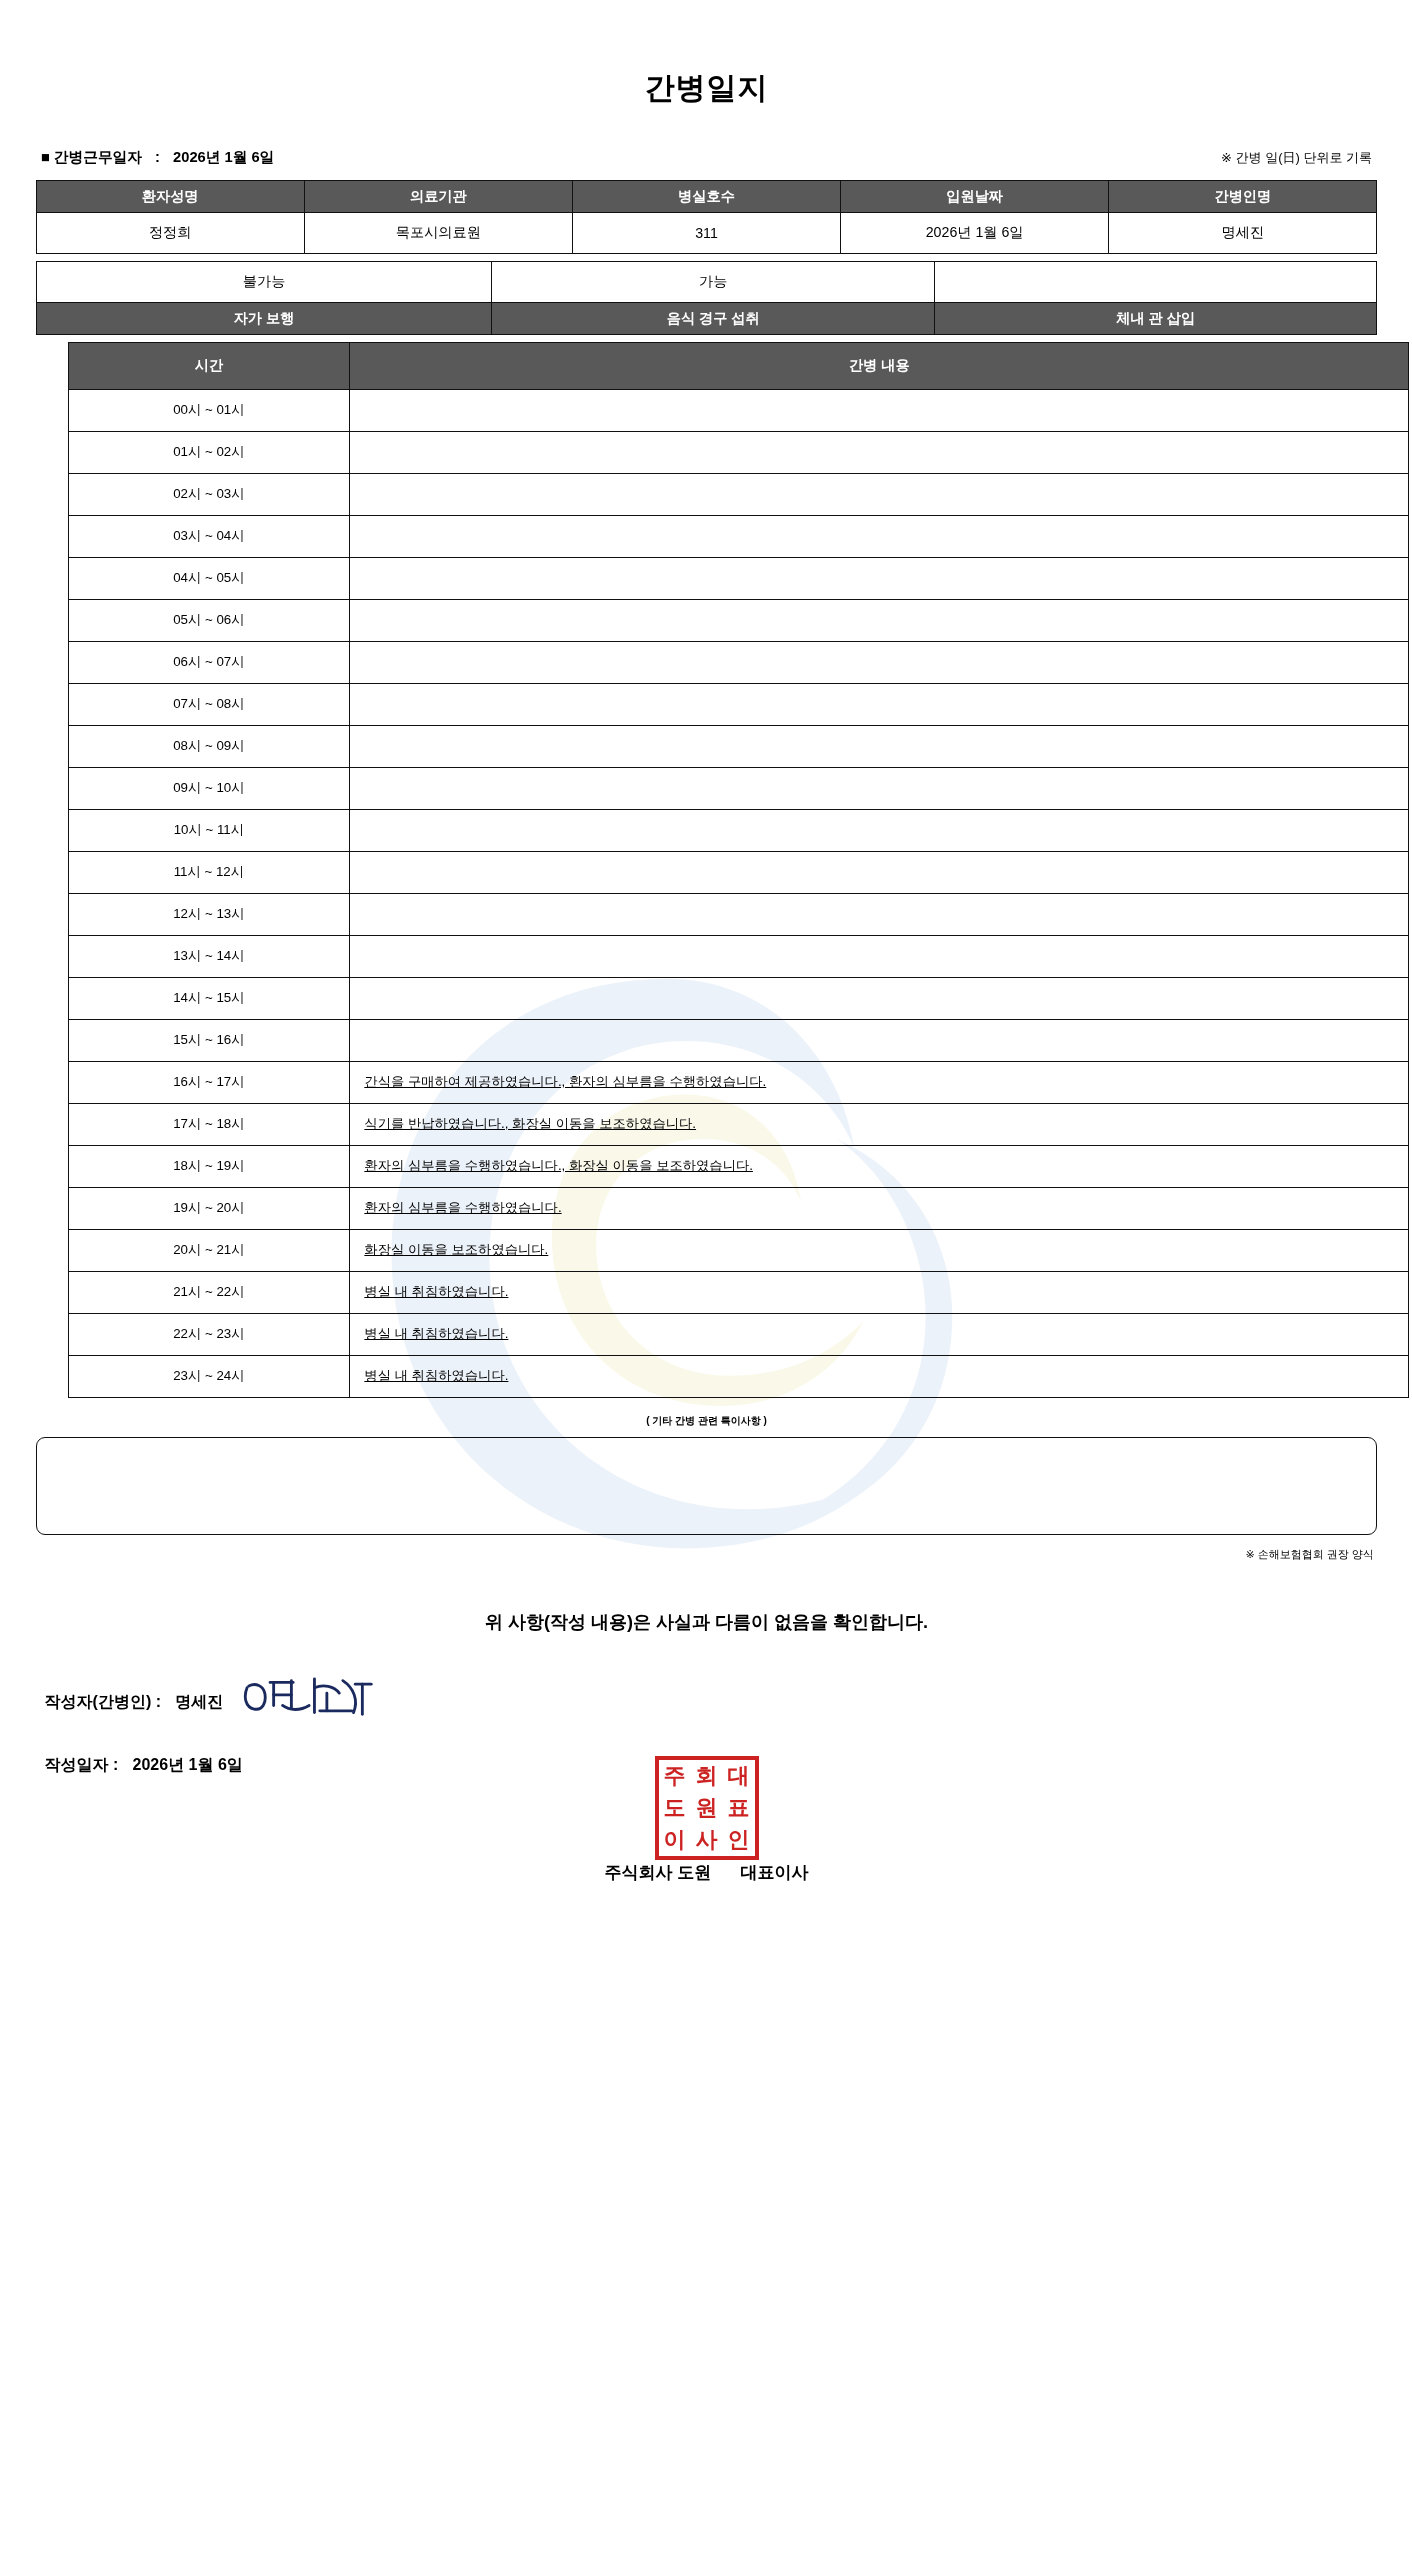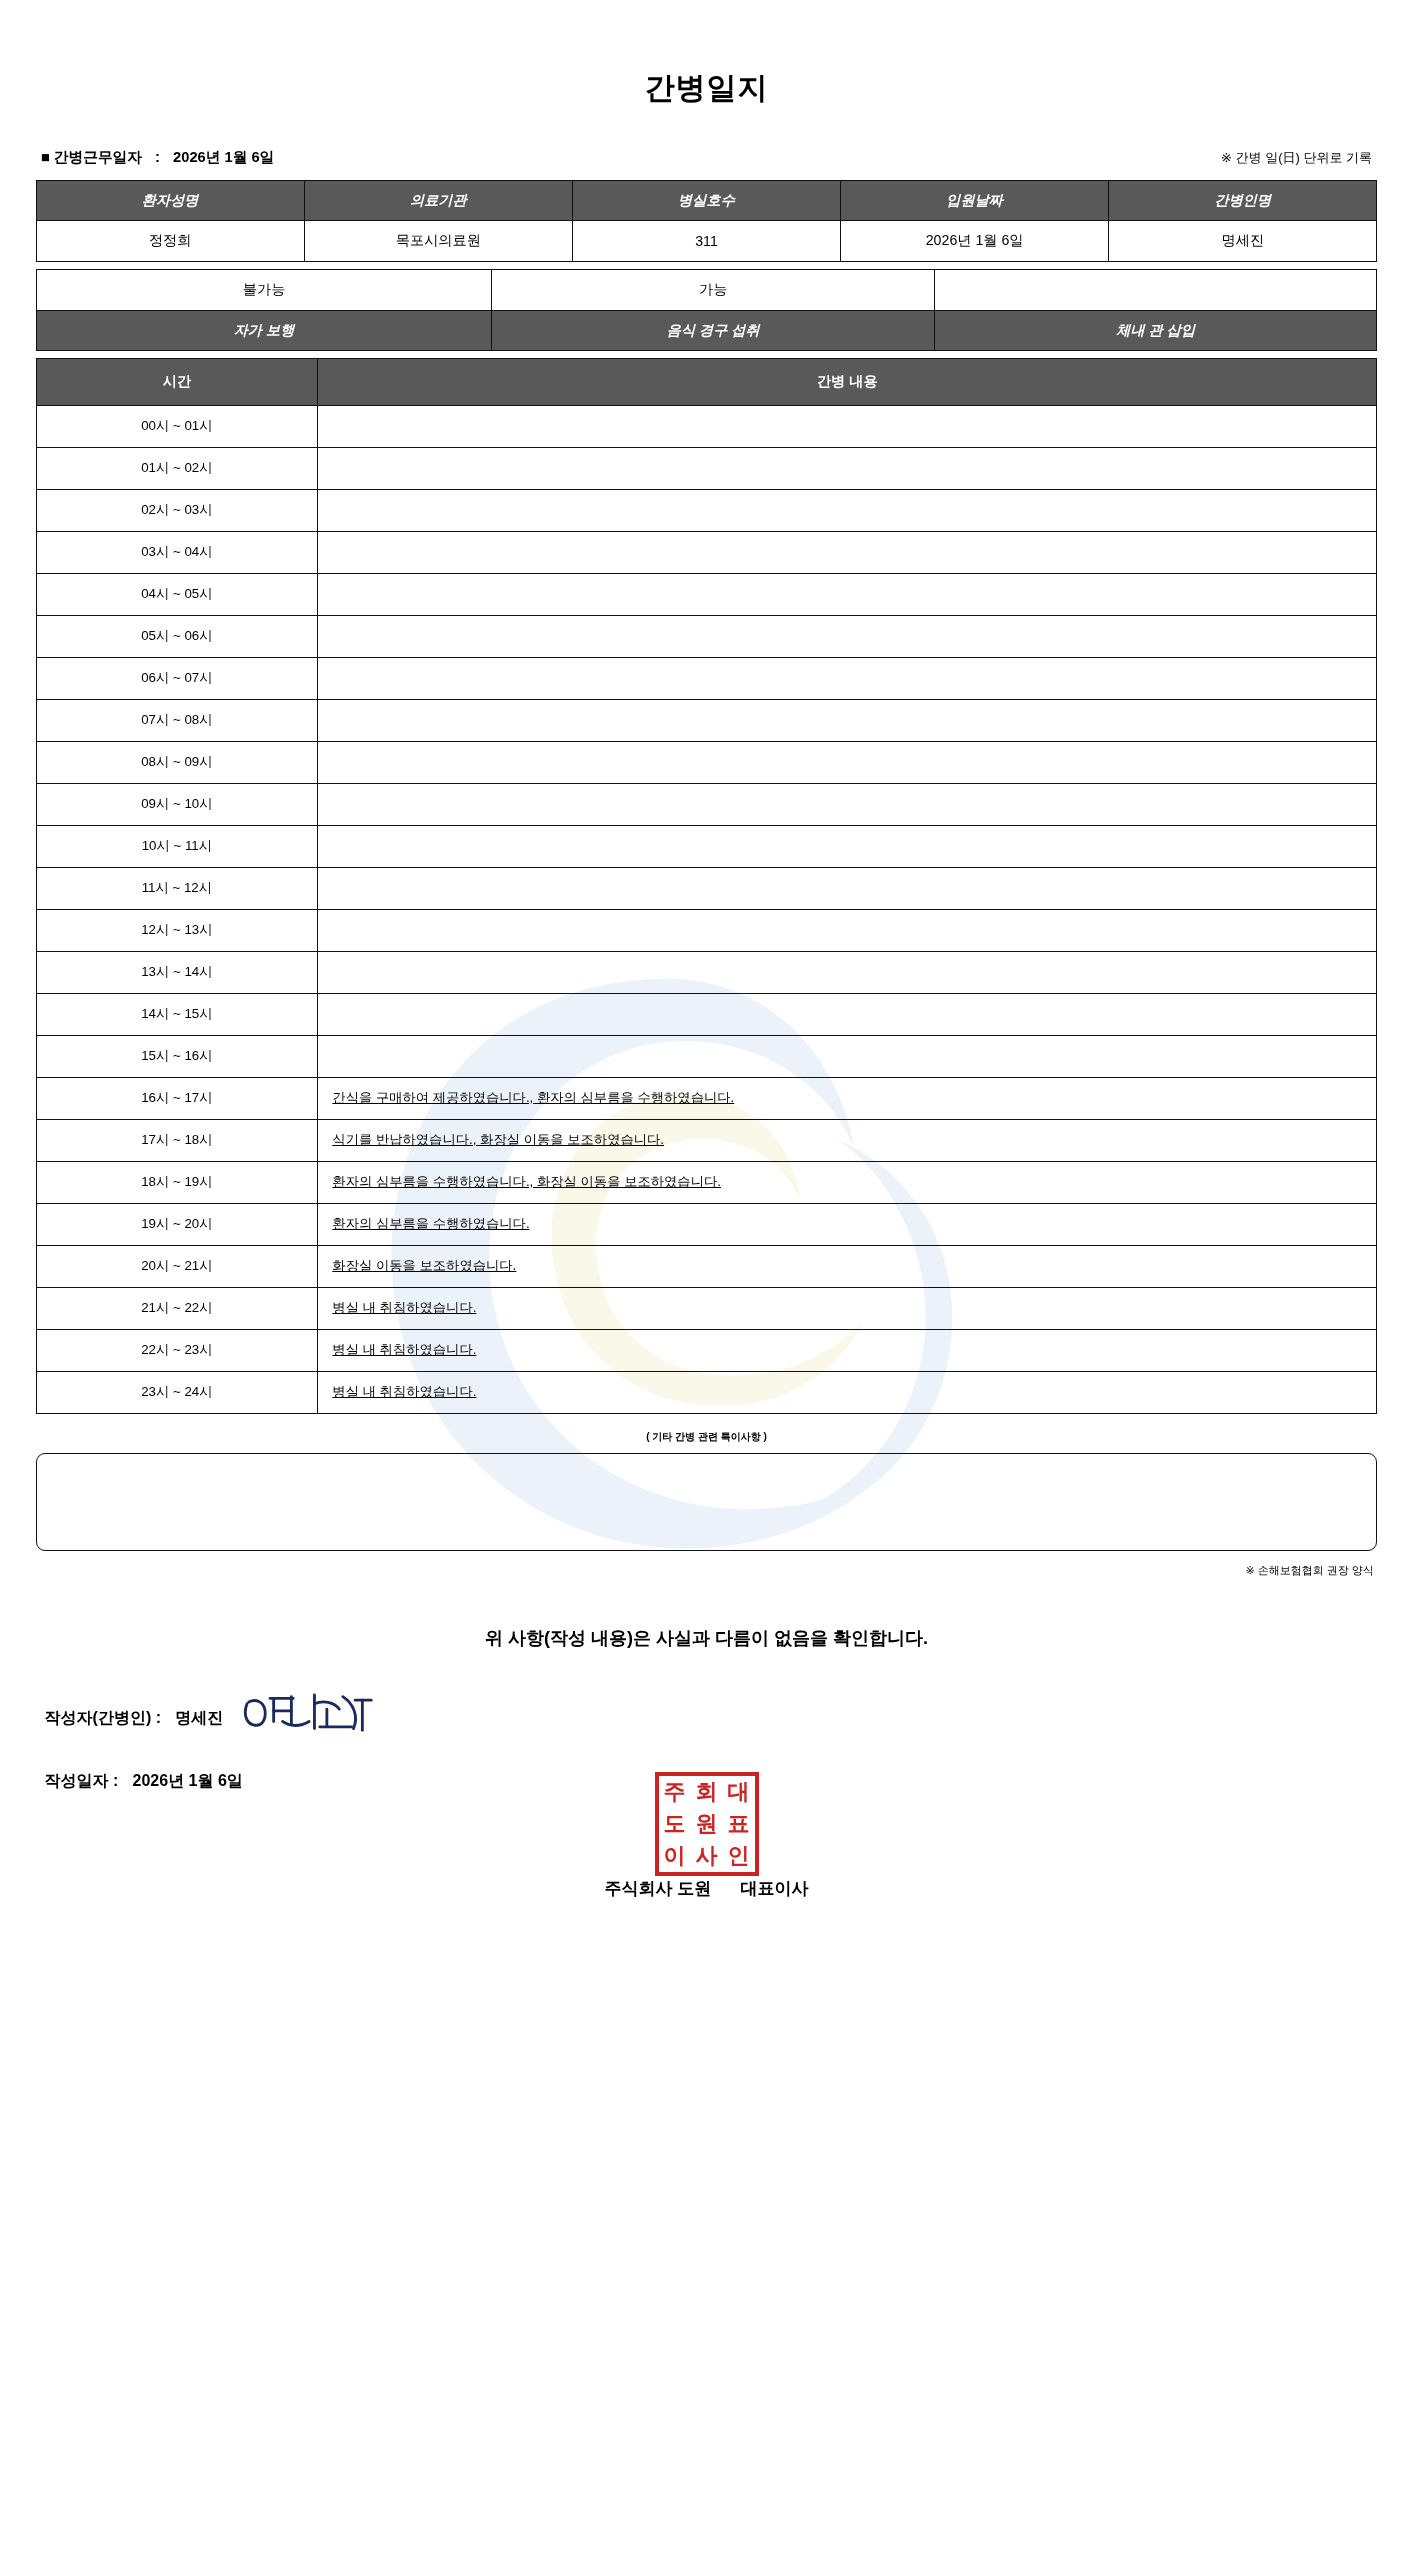--- a/index.html
+++ b/index.html
@@ -87,32 +87,32 @@
     height: 41px;
     padding: 3.6px 5.3px;
     box-sizing: border-box;
     background: transparent;
   }
   table.grid th {
     background: #595959;
     color: #ffffff;
     font-weight: bold;
     font-size: 14.2px;
-    height: 40px;
-    font-style: italic;
+    height: 32px;
   }
 
   
   .tbl-gap { height: 7.1px; }
 
   
   table.hours {
     border-collapse: collapse;
     width: 100%;
     table-layout: fixed;
+    margin-left: 32px;
   }
   table.hours th {
     background: #595959;
     color: #ffffff;
     font-weight: bold;
     font-size: 14.2px;
     border: 0.9px solid #111111;
     height: 44px;
     text-align: center;
   }

